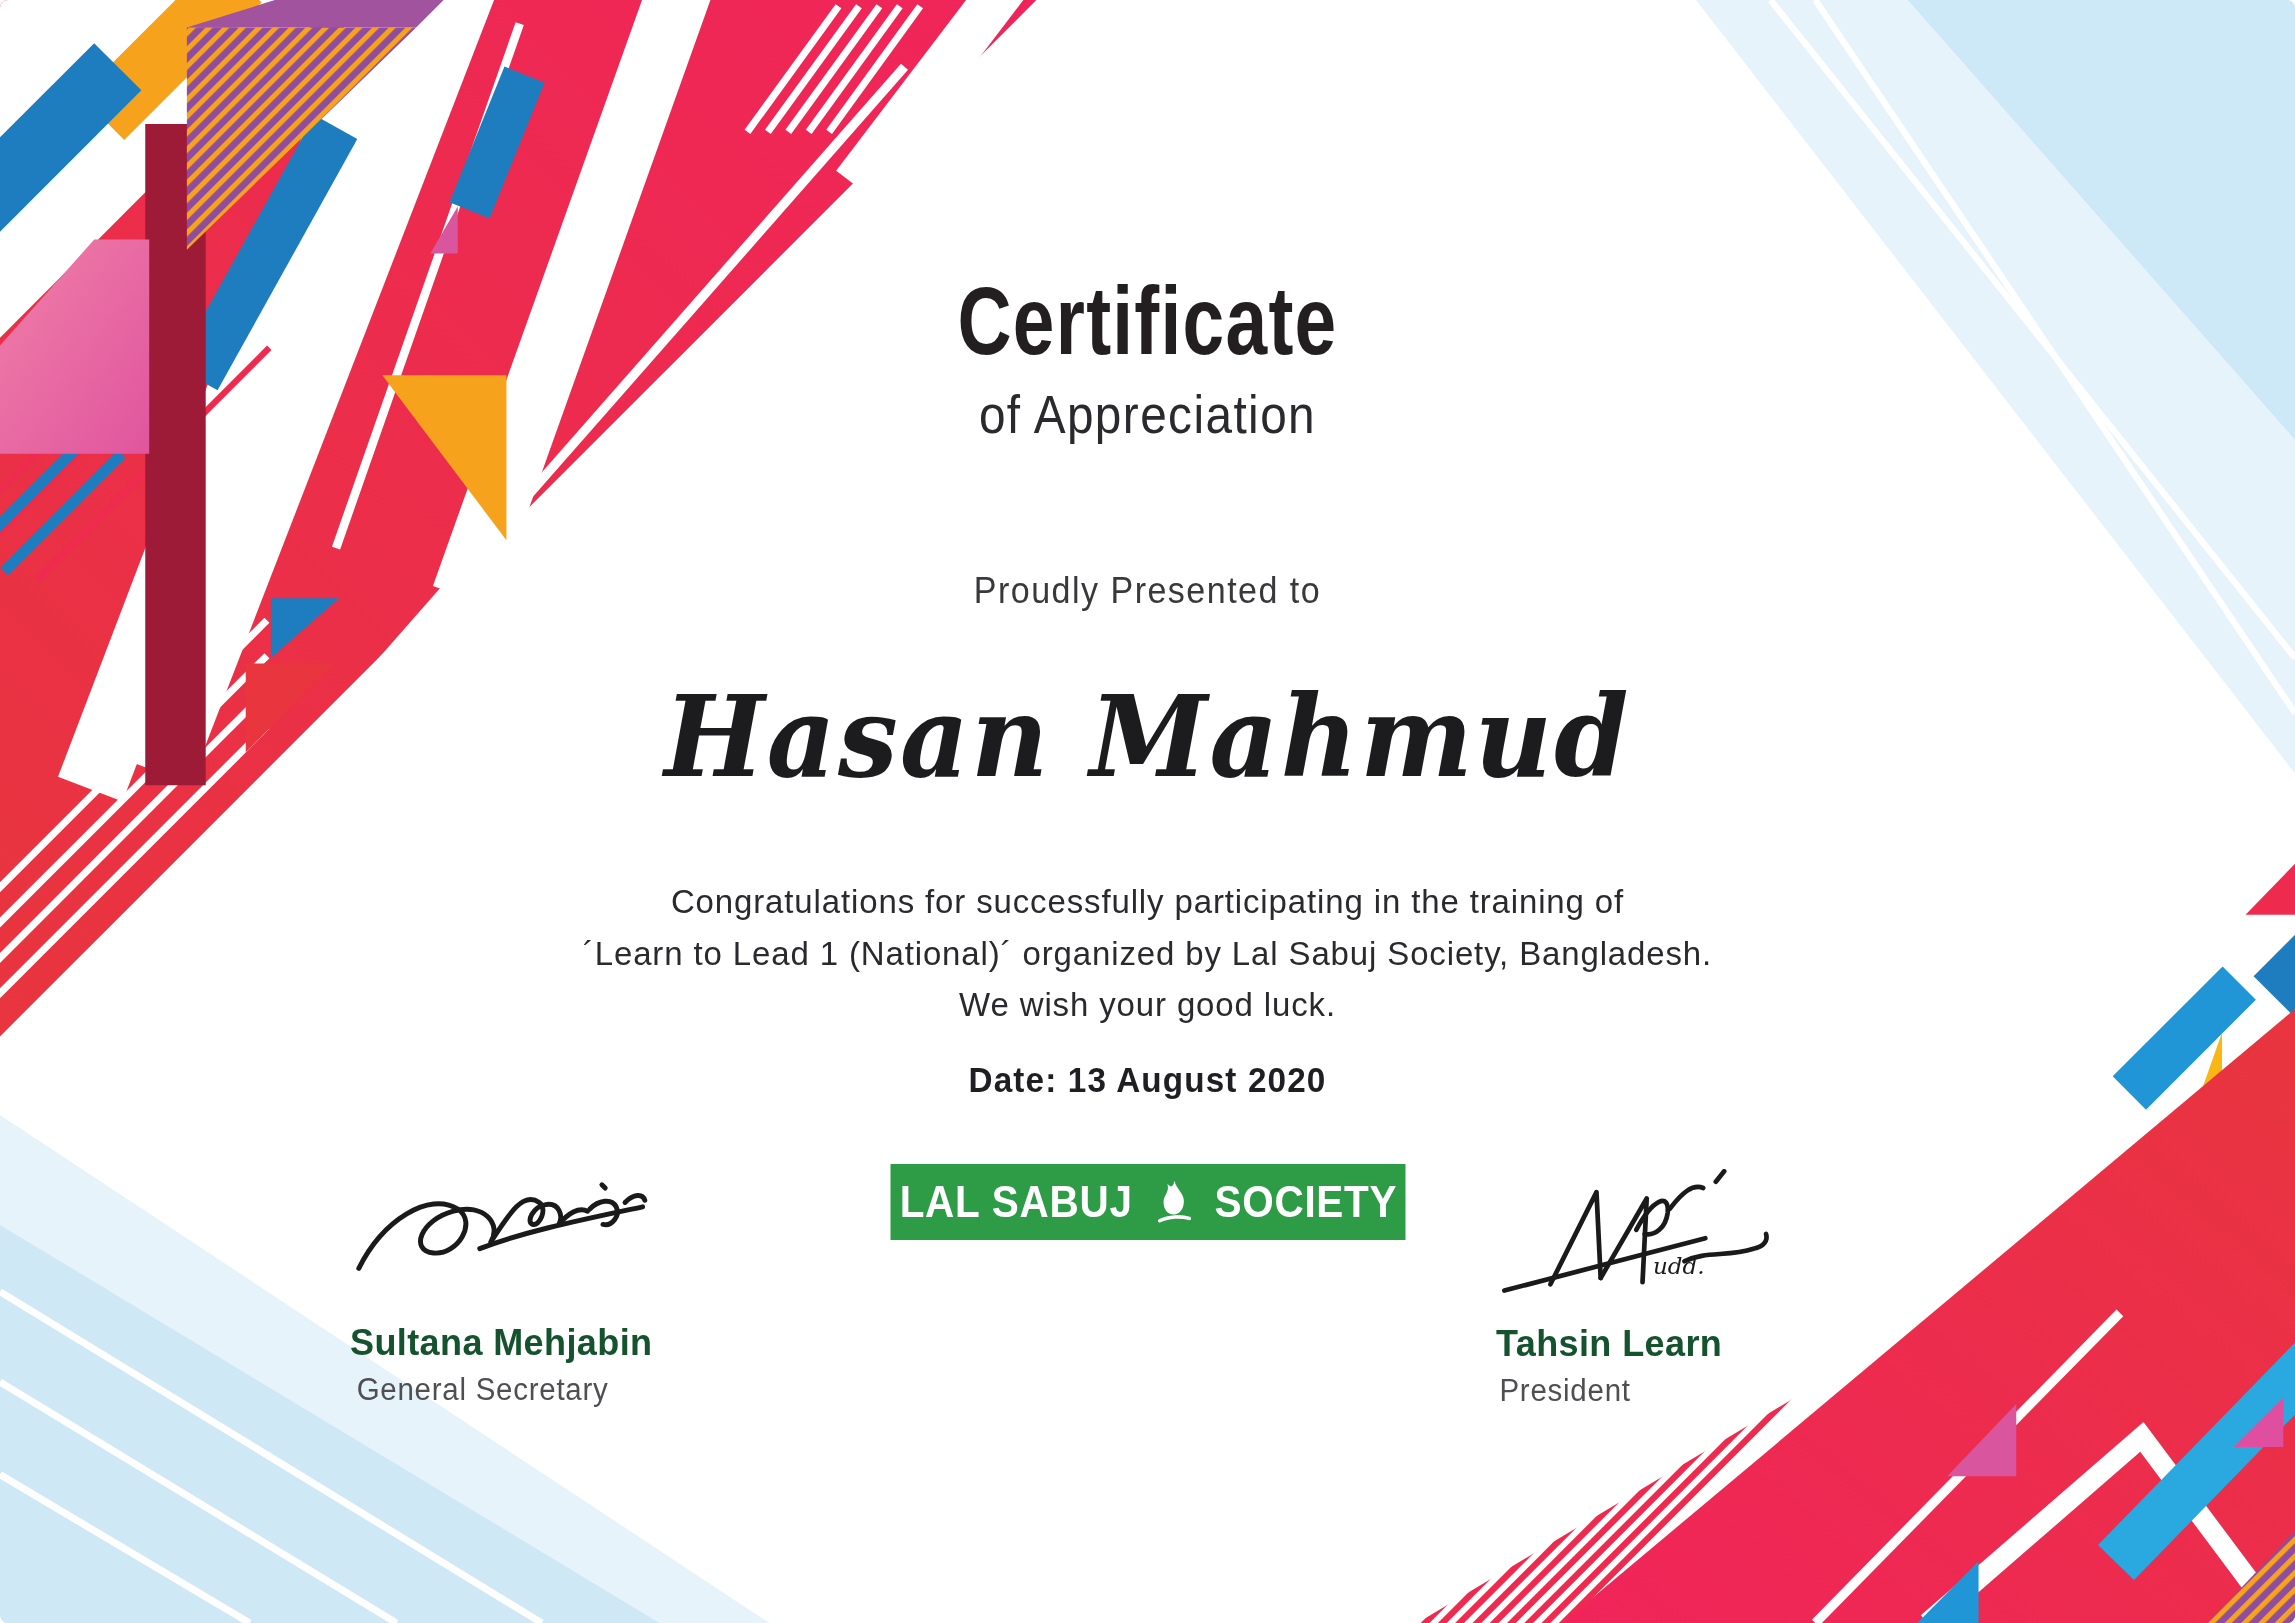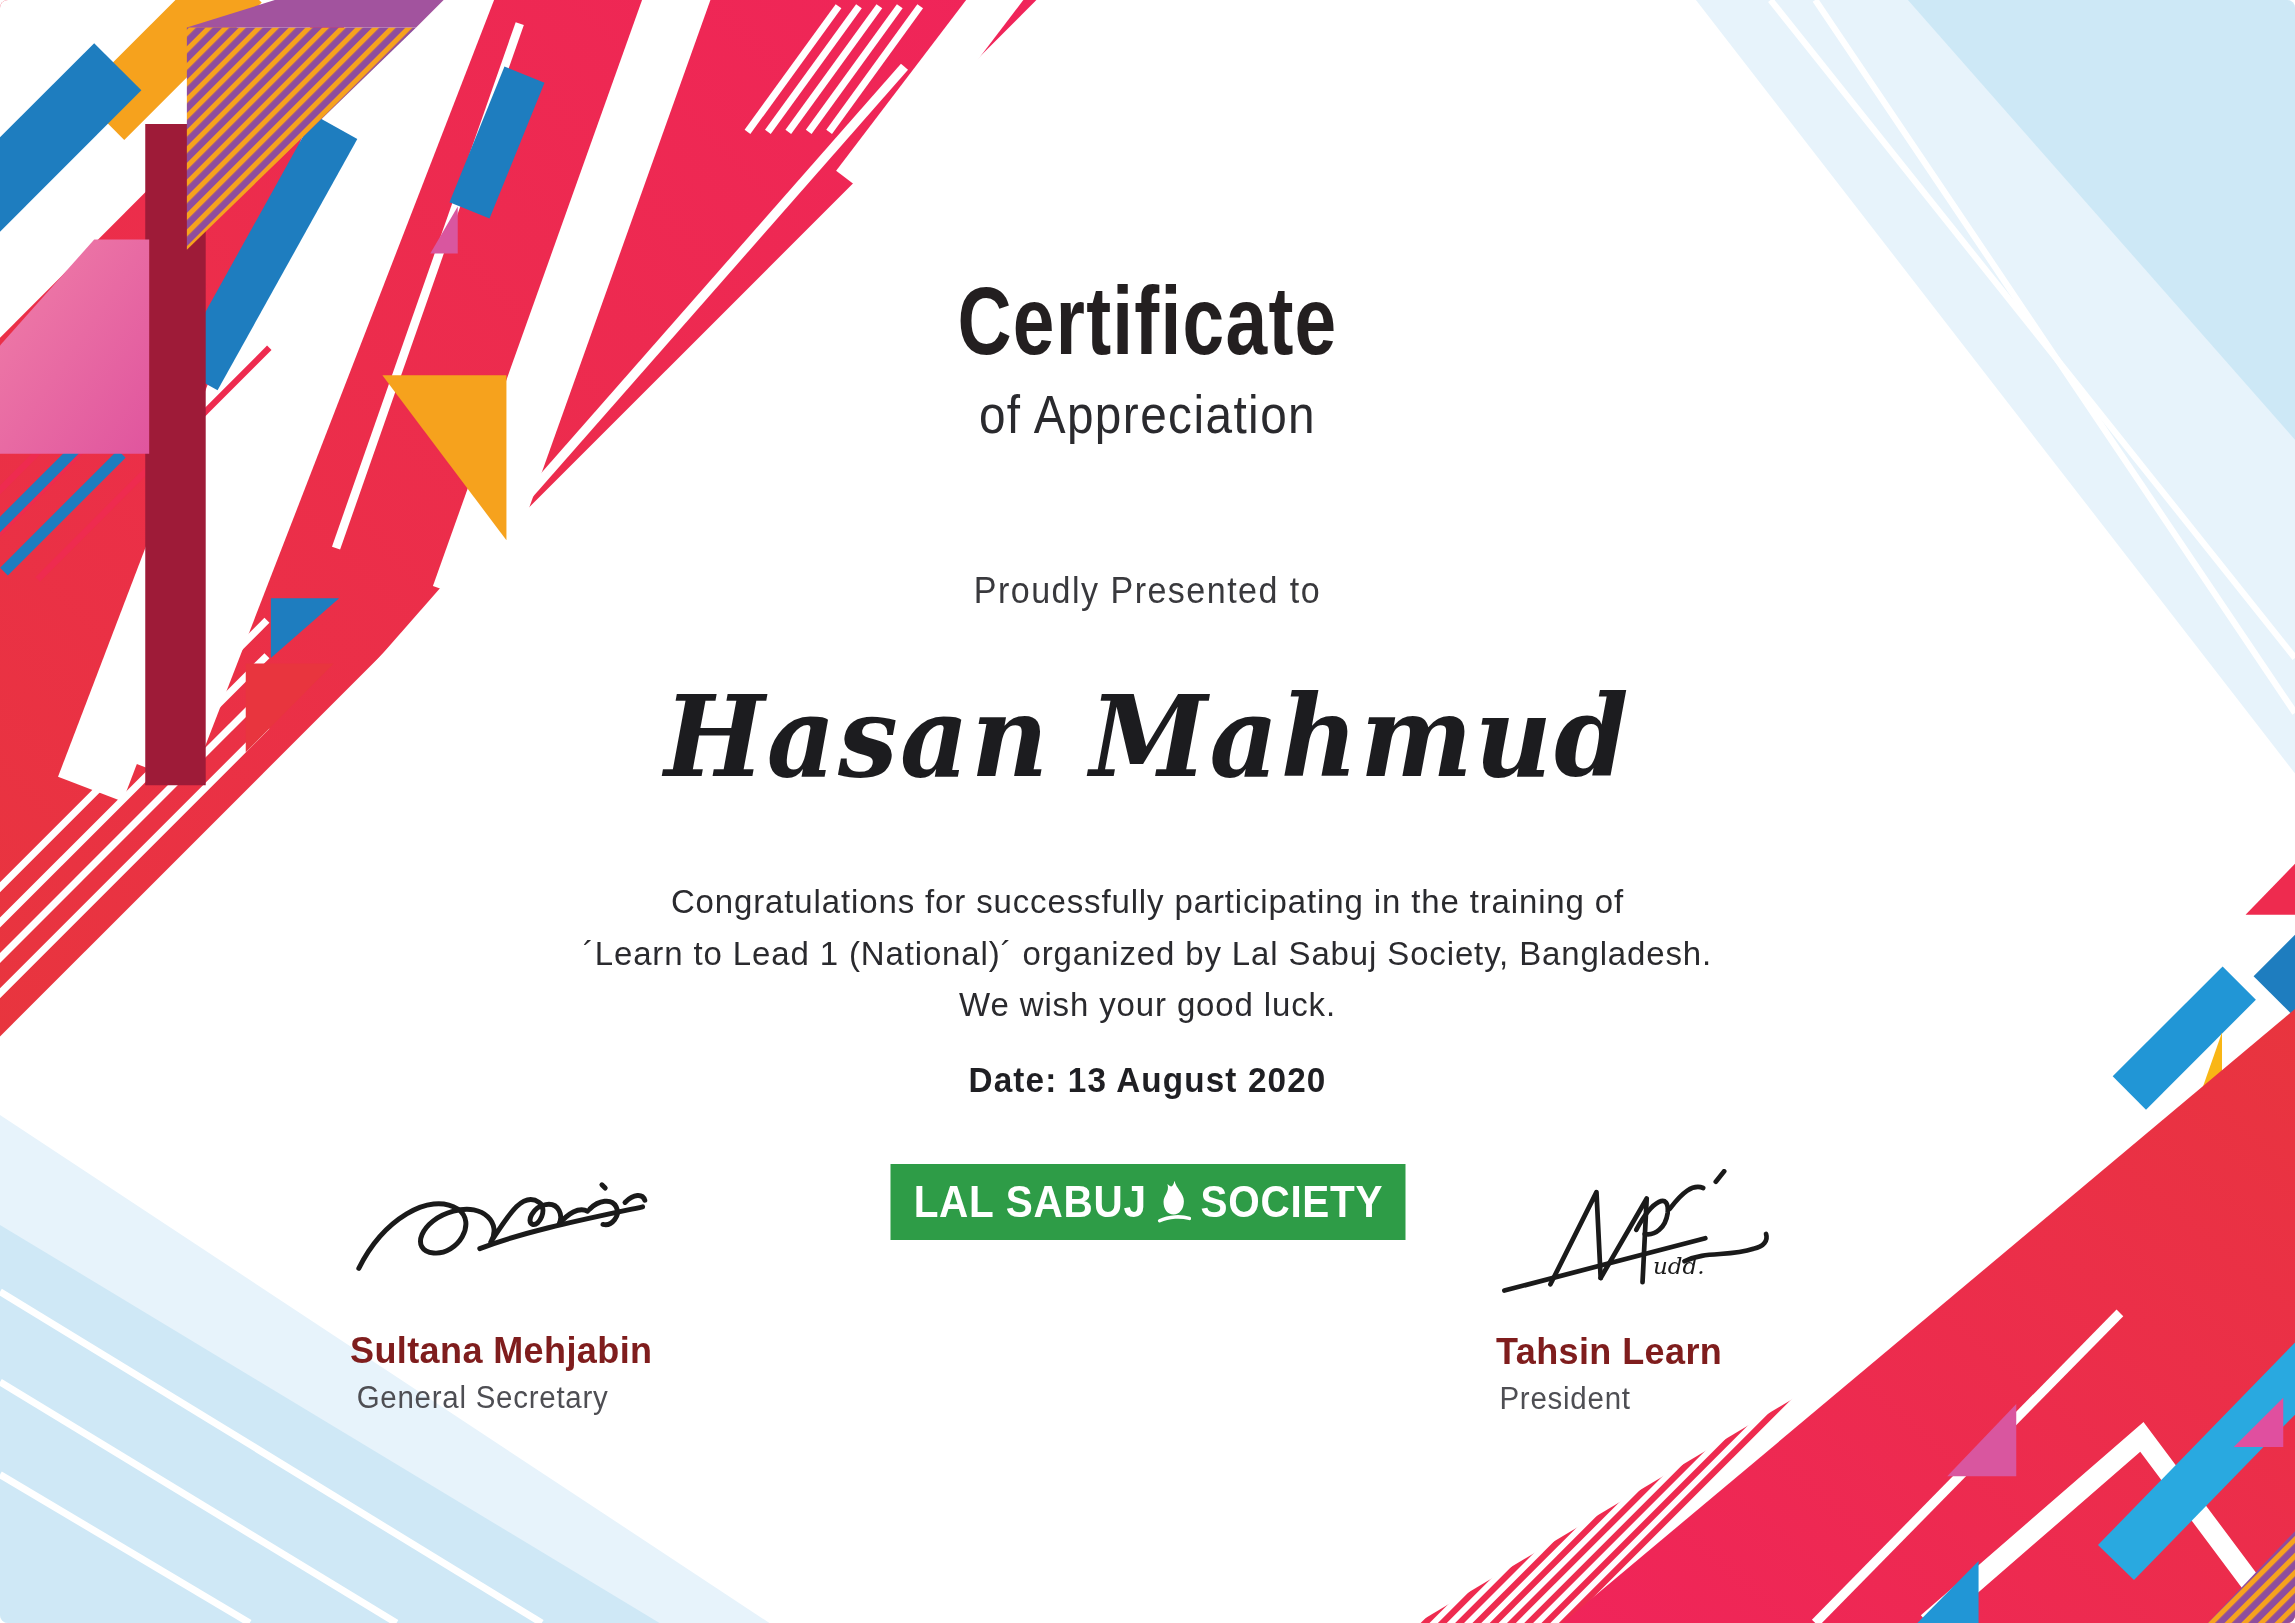--- a/index.html
+++ b/index.html
@@ -35,35 +35,35 @@
     top:876px;font-size:34px;line-height:1.52;font-weight:400;
     letter-spacing:0.9px;transform:scaleX(.97);color:#2A2A2E;
   }
   .date-line{
     top:1062px;font-size:35px;line-height:1;font-weight:700;
     letter-spacing:1.2px;transform:scaleX(.95);color:#1F1F23;
   }
   .banner{
     position:absolute;top:1164px;left:50%;transform:translateX(-50%);
     width:515px;height:76px;
-    display:flex;align-items:center;justify-content:center;
+    display:flex;align-items:center;justify-content:center;gap:14px;
     background:#2E9C47;
   }
   .banner .word{
     color:#ffffff;font-weight:700;font-size:44px;letter-spacing:0.8px;
     transform:scaleX(.92);white-space:nowrap;
   }
   .sig-block{
     position:absolute;width:487px;
     display:flex;flex-direction:column;align-items:flex-start;
   }
   .sig-left{left:350px;top:1176px;}
   .sig-right{left:1496px;top:1169px;}
   .sig-svg{display:block;}
-  .sig-name{font-size:36px;font-weight:700;color:#7f1d1d;margin-top:11px;letter-spacing:0.4px;}
+  .sig-name{font-size:36px;font-weight:700;color:#14532d;margin-top:3px;letter-spacing:0.4px;}
   .sig-title{font-size:31px;font-weight:400;color:#4E4E53;margin-top:7.9px;letter-spacing:0.8px;transform:scaleX(.95);}
 </style>
 </head>
 <body>
 
 <div class="page">
 
   <svg class="deco" viewBox="0 0 2923 2067" preserveAspectRatio="none" aria-hidden="true">
     <defs>
       <linearGradient id="crimsonGrad" x1="0" y1="1" x2="1" y2="0">

